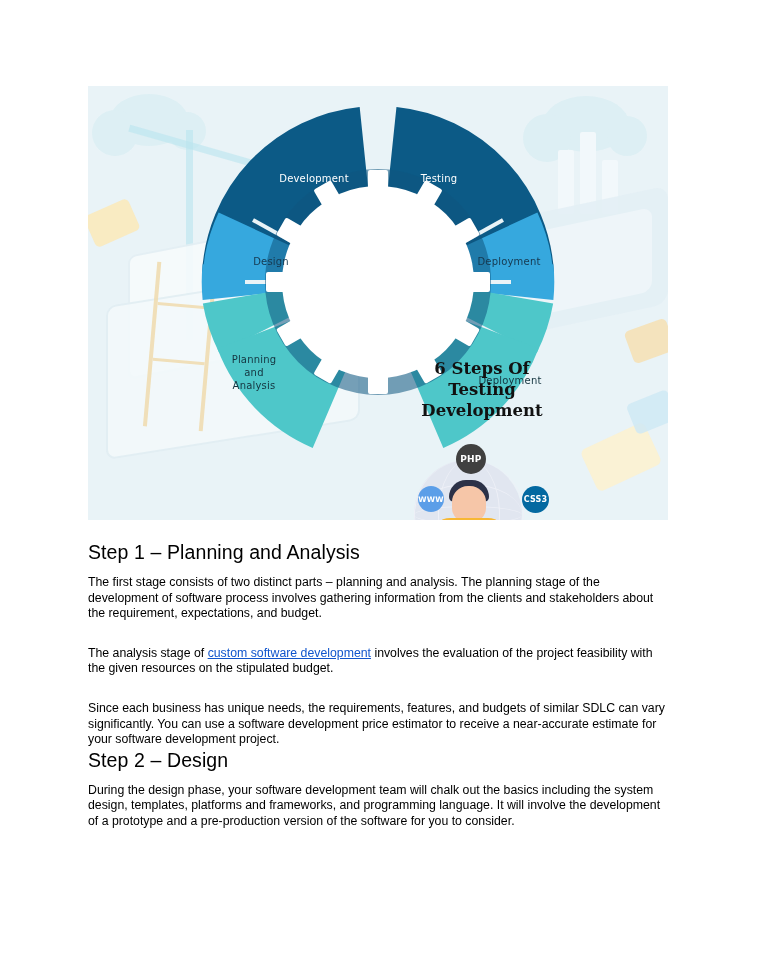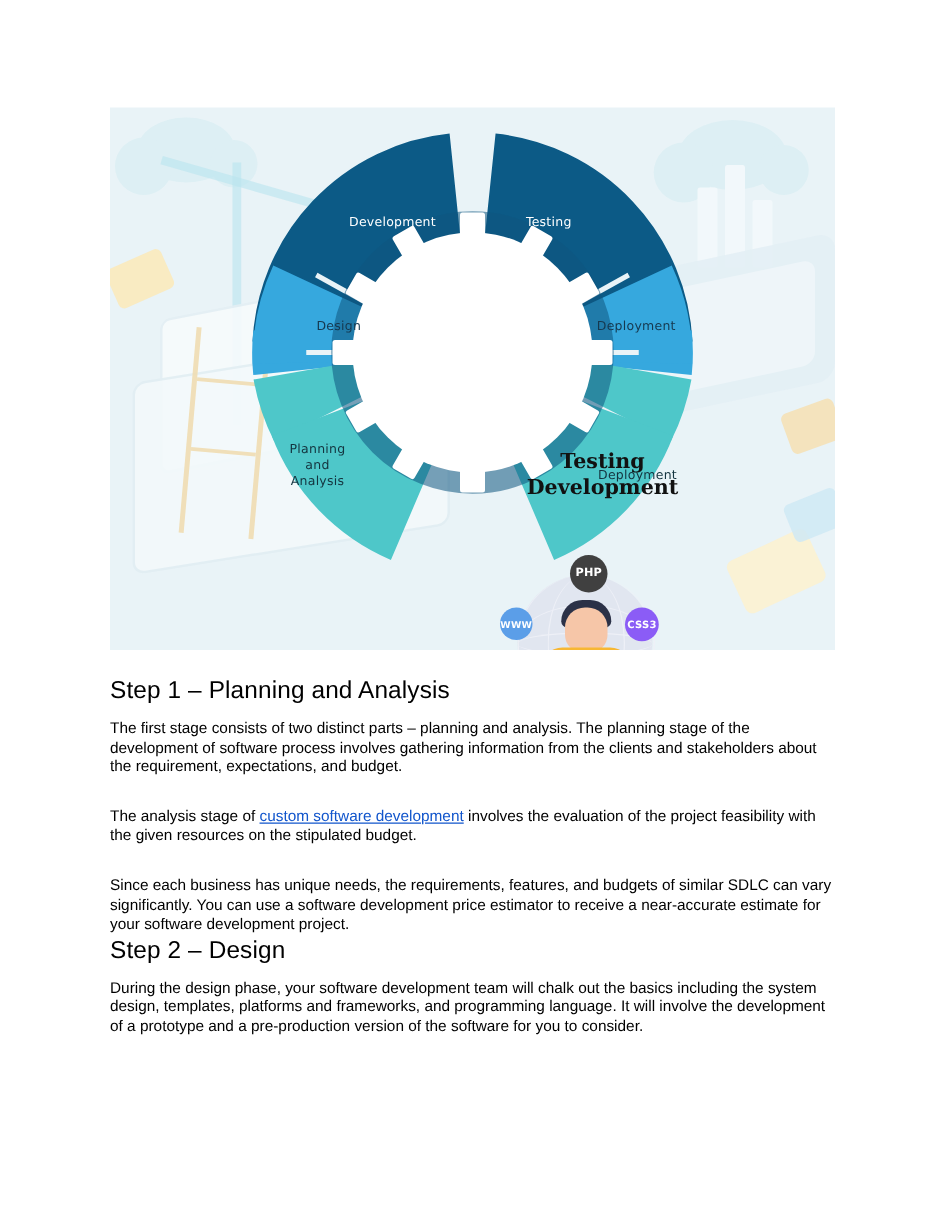--- a/index.html
+++ b/index.html
@@ -186,22 +186,22 @@
     border-radius: 50%;
     display: flex;
     align-items: center;
     justify-content: center;
     color: #ffffff;
     font-family: "DejaVu Sans", sans-serif;
     font-weight: bold;
     letter-spacing: .2px;
   }
   .badge-php  { left: 62px;  top: -4px; width: 30px; height: 30px; font-size: 9px;  background:#404040; }
-  .badge-www  { left: 6px;   top: 38px; width: 26px; height: 26px; font-size: 7.5px;background:#5b9ee8; }
-  .badge-css3 { left: 106px; top: 38px; width: 27px; height: 27px; font-size: 8px;  background:#8b5cf6; }
+  .badge-www  { left: 24px;   top: 38px; width: 26px; height: 26px; font-size: 7.5px;background:#5b9ee8; }
+  .badge-css3 { left: 128px; top: 38px; width: 27px; height: 27px; font-size: 8px;  background:#0369a1; }
 
   
   .content {
     position: absolute;
     left: 88px;
     top: 540px;
     width: 580px;
   }
   h2.step-heading {
     margin: 0 0 11px 0;
@@ -316,20 +316,21 @@
       <div class="seg-label lbl-design">Design</div>
       <div class="seg-label lbl-deployment">Deployment</div>
       <div class="seg-label lbl-planning">
         <div>Planning</div>
         <div>and</div>
         <div>Analysis</div>
       </div>
       <div class="seg-label lbl-maintenance">Deployment</div>
 
       <div class="hub-title">
+        <div>6 Steps Of</div>
         <div>Testing</div>
         <div>Development</div>
       </div>
     </div>
 
     <div class="dev-scene">
       <div class="globe"></div>
       <div class="globe-l gl1"></div>
       <div class="globe-l gl2"></div>
       <div class="globe-l gl3"></div>

